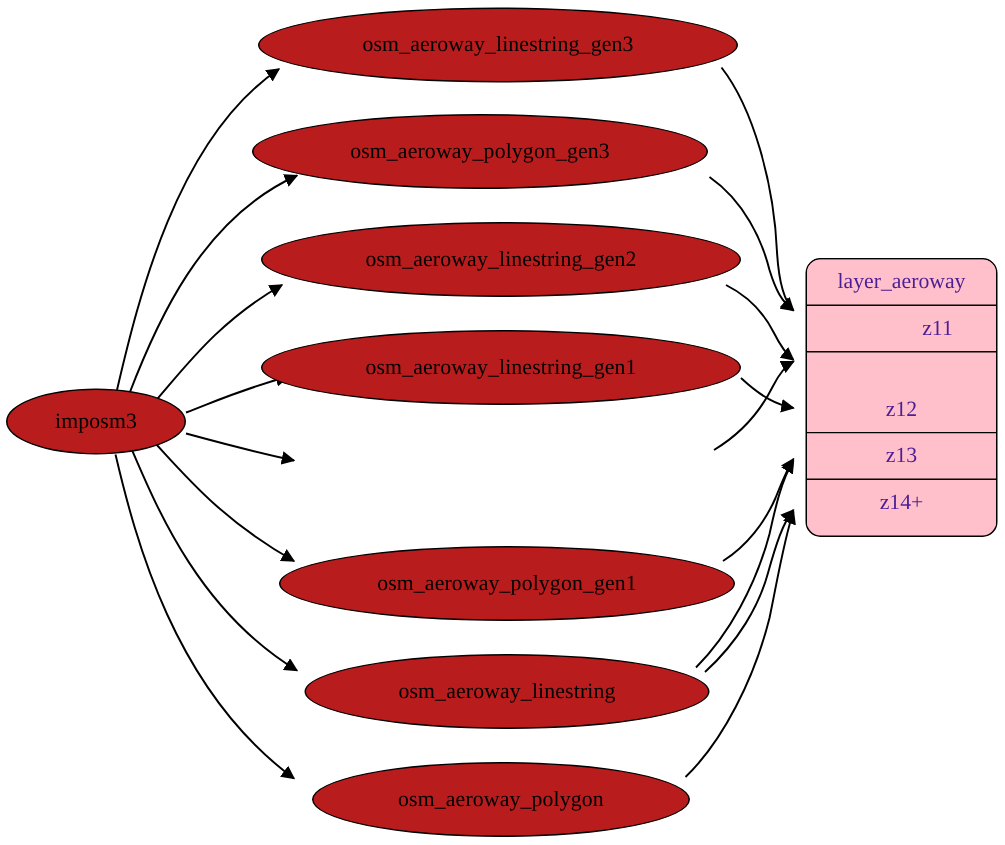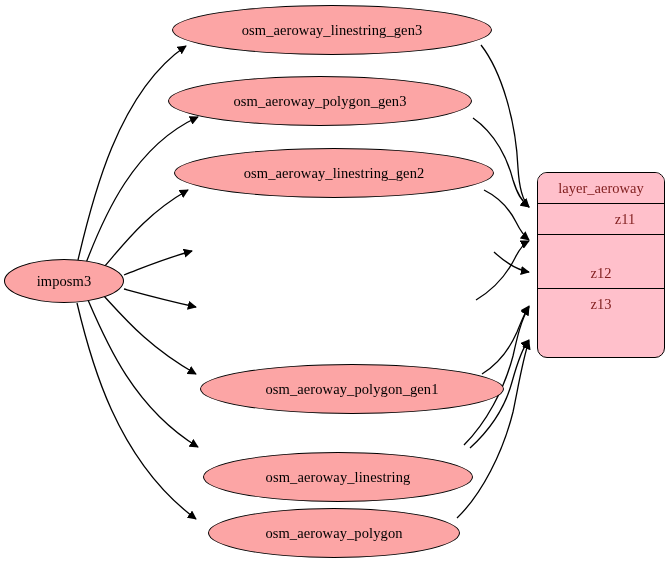--- a/index.html
+++ b/index.html
@@ -21,21 +21,21 @@
     top: 0;
     width: 670px;
     height: 563px;
     pointer-events: none;
   }
   .node-ellipse {
     position: absolute;
     box-sizing: border-box;
     border: 1.2px solid #000000;
     border-radius: 50%;
-    background: #fca5a5;
+    background: #b91c1c;
     display: flex;
     align-items: center;
     justify-content: center;
   }
   .node-label {
     font-size: 14.5px;
     color: #000000;
     white-space: nowrap;
     line-height: 1;
     letter-spacing: 0.1px;
@@ -48,21 +48,21 @@
     overflow: hidden;
     background: #ffc0cb;
   }
   .record-row {
     box-sizing: border-box;
     width: 100%;
     display: flex;
     align-items: center;
     justify-content: center;
     background: #ffc0cb;
-    color: #7f1d1d;
+    color: #4c1d95;
     font-size: 14.5px;
     line-height: 1;
     border-bottom: 1.2px solid #000000;
   }
   .record-row:last-child {
     border-bottom: none;
   }
   .record-title {
     font-size: 14.5px;
   }
@@ -112,34 +112,38 @@
   </div>
 
   <div class="node-ellipse" style="left:168px; top:76px; width:304px; height:50px;">
     <span class="node-label">osm_aeroway_polygon_gen3</span>
   </div>
 
   <div class="node-ellipse" style="left:174px; top:148px; width:320px; height:50px;">
     <span class="node-label">osm_aeroway_linestring_gen2</span>
   </div>
 
+  <div class="node-ellipse" style="left:174px; top:220px; width:320px; height:50px;">
+    <span class="node-label">osm_aeroway_linestring_gen1</span>
+  </div>
 
 
-  <div class="node-ellipse" style="left:200px; top:364px; width:304px; height:50px;">
+  <div class="node-ellipse" style="left:186px; top:364px; width:304px; height:50px;">
     <span class="node-label">osm_aeroway_polygon_gen1</span>
   </div>
 
-  <div class="node-ellipse" style="left:203px; top:452px; width:270px; height:50px;">
+  <div class="node-ellipse" style="left:203px; top:436px; width:270px; height:50px;">
     <span class="node-label">osm_aeroway_linestring</span>
   </div>
 
   <div class="node-ellipse" style="left:208px; top:508px; width:252px; height:50px;">
     <span class="node-label">osm_aeroway_polygon</span>
   </div>
 
   <div id="record-node" style="left:537px; top:172px; width:128px; height:186px;">
     <div class="record-row record-title" style="height:31px;">layer_aeroway</div>
     <div class="record-row" style="height:31px;padding-left:48px;">z11</div>
     <div class="record-row" style="height:31px;margin-top:23px;">z12</div>
     <div class="record-row" style="height:31px;">z13</div>
+    <div class="record-row" style="height:31px;">z14+</div>
   </div>
 
 </div>
 
 </body></html>

